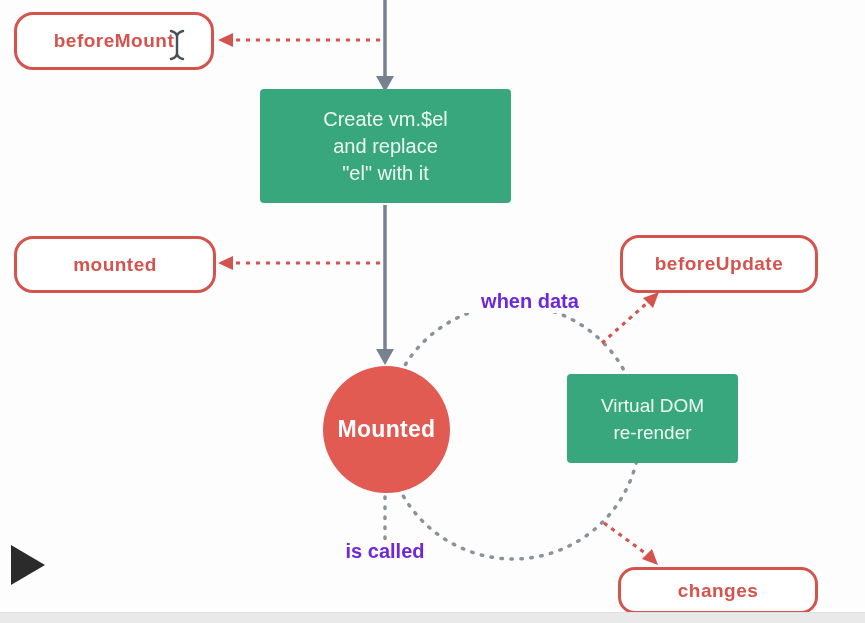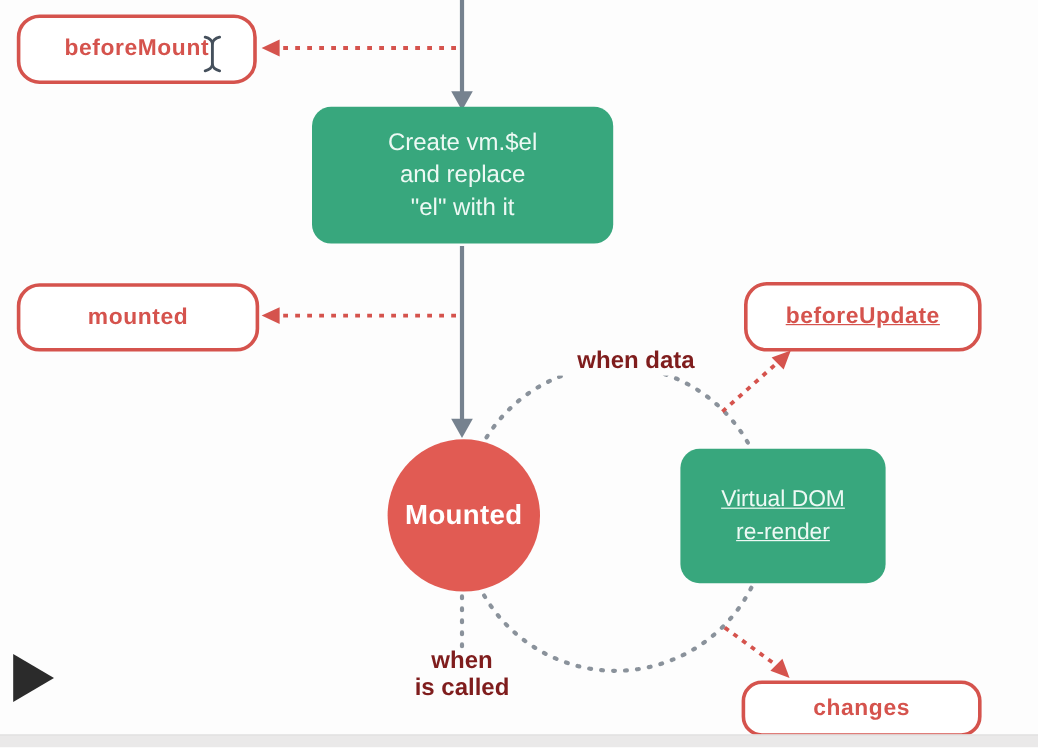--- a/index.html
+++ b/index.html
@@ -10,41 +10,41 @@
   .connectors { position:absolute; left:0; top:0; width:865px; height:623px; z-index:1; }
 
   .hook {
     position:absolute; z-index:3;
     background:#ffffff; border:3px solid #d5534d; border-radius:19px;
     color:#d5534d; font-weight:700; font-size:19px; letter-spacing:.5px;
     display:flex; align-items:center; justify-content:center;
   }
   #before-mount-box { left:14px;  top:12px;  width:200px; height:58px; }
   #mounted-box      { left:14px;  top:236px; width:202px; height:57px; }
-  #before-update-box{ left:620px; top:235px; width:198px; height:58px;text-decoration:underline; }
+  #before-update-box{ left:620px; top:235px; width:198px; height:58px; }
   #updated-box      { left:618px; top:567px; width:200px; height:47px; border-radius:17px; }
 
   .gbox {
     position:absolute; z-index:3;
-    background:#38a77d; border-radius:16px; color:#edf9f4;
+    background:#38a77d; border-radius:4px; color:#edf9f4;
     font-size:20px; font-weight:500; line-height:27px; text-align:center;
     display:flex; flex-direction:column; align-items:center; justify-content:center;
   }
   #create-el-box  { left:260px; top:89px;  width:251px; height:114px; }
-  #virtual-dom-box{ left:567px; top:374px; width:171px; height:112px; font-size:19px;text-decoration:underline; }
+  #virtual-dom-box{ left:567px; top:374px; width:171px; height:89px; font-size:19px; }
 
   #mounted-circle {
     position:absolute; z-index:3; left:323px; top:366px; width:127px; height:127px;
     border-radius:50%; background:#e15b53; color:#ffffff;
     font-size:23px; font-weight:700; letter-spacing:.3px;
     display:flex; align-items:center; justify-content:center;
   }
 
   .note {
-    position:absolute; z-index:2; color:#7f1d1d; font-weight:700;
+    position:absolute; z-index:2; color:#6d28d9; font-weight:700;
     font-size:20px; line-height:23px; text-align:center;
   }
   #when-data-label   { left:460px; top:290px; width:140px; background:#fdfdfd; }
   #destroy-label     { left:300px; top:540px; width:170px; line-height:22px; }
   .note span { display:block; }
 
   #cursor { position:absolute; left:166px; top:27px; z-index:6; }
 
   #play-btn {
     position:absolute; z-index:7; left:11px; top:545px;
@@ -116,21 +116,20 @@
 
   <div id="mounted-circle">
     <span>Mounted</span>
   </div>
 
   <div class="note" id="when-data-label">
     <span>when data</span>
   </div>
 
   <div class="note" id="destroy-label">
-    <span>when</span>
     <span>is called</span>
   </div>
 
   <svg id="cursor" width="22" height="36" viewBox="0 0 22 36" xmlns="http://www.w3.org/2000/svg">
     <g fill="none" stroke="#45505c" stroke-width="2.4" stroke-linecap="round">
       <path d="M5 4 C9 5 10.5 6.5 11 9 L11 27 C10.5 29.5 9 31 5 32"></path>
       <path d="M17 4 C13 5 11.5 6.5 11 9"></path>
       <path d="M17 32 C13 31 11.5 29.5 11 27"></path>
     </g>
   </svg>

